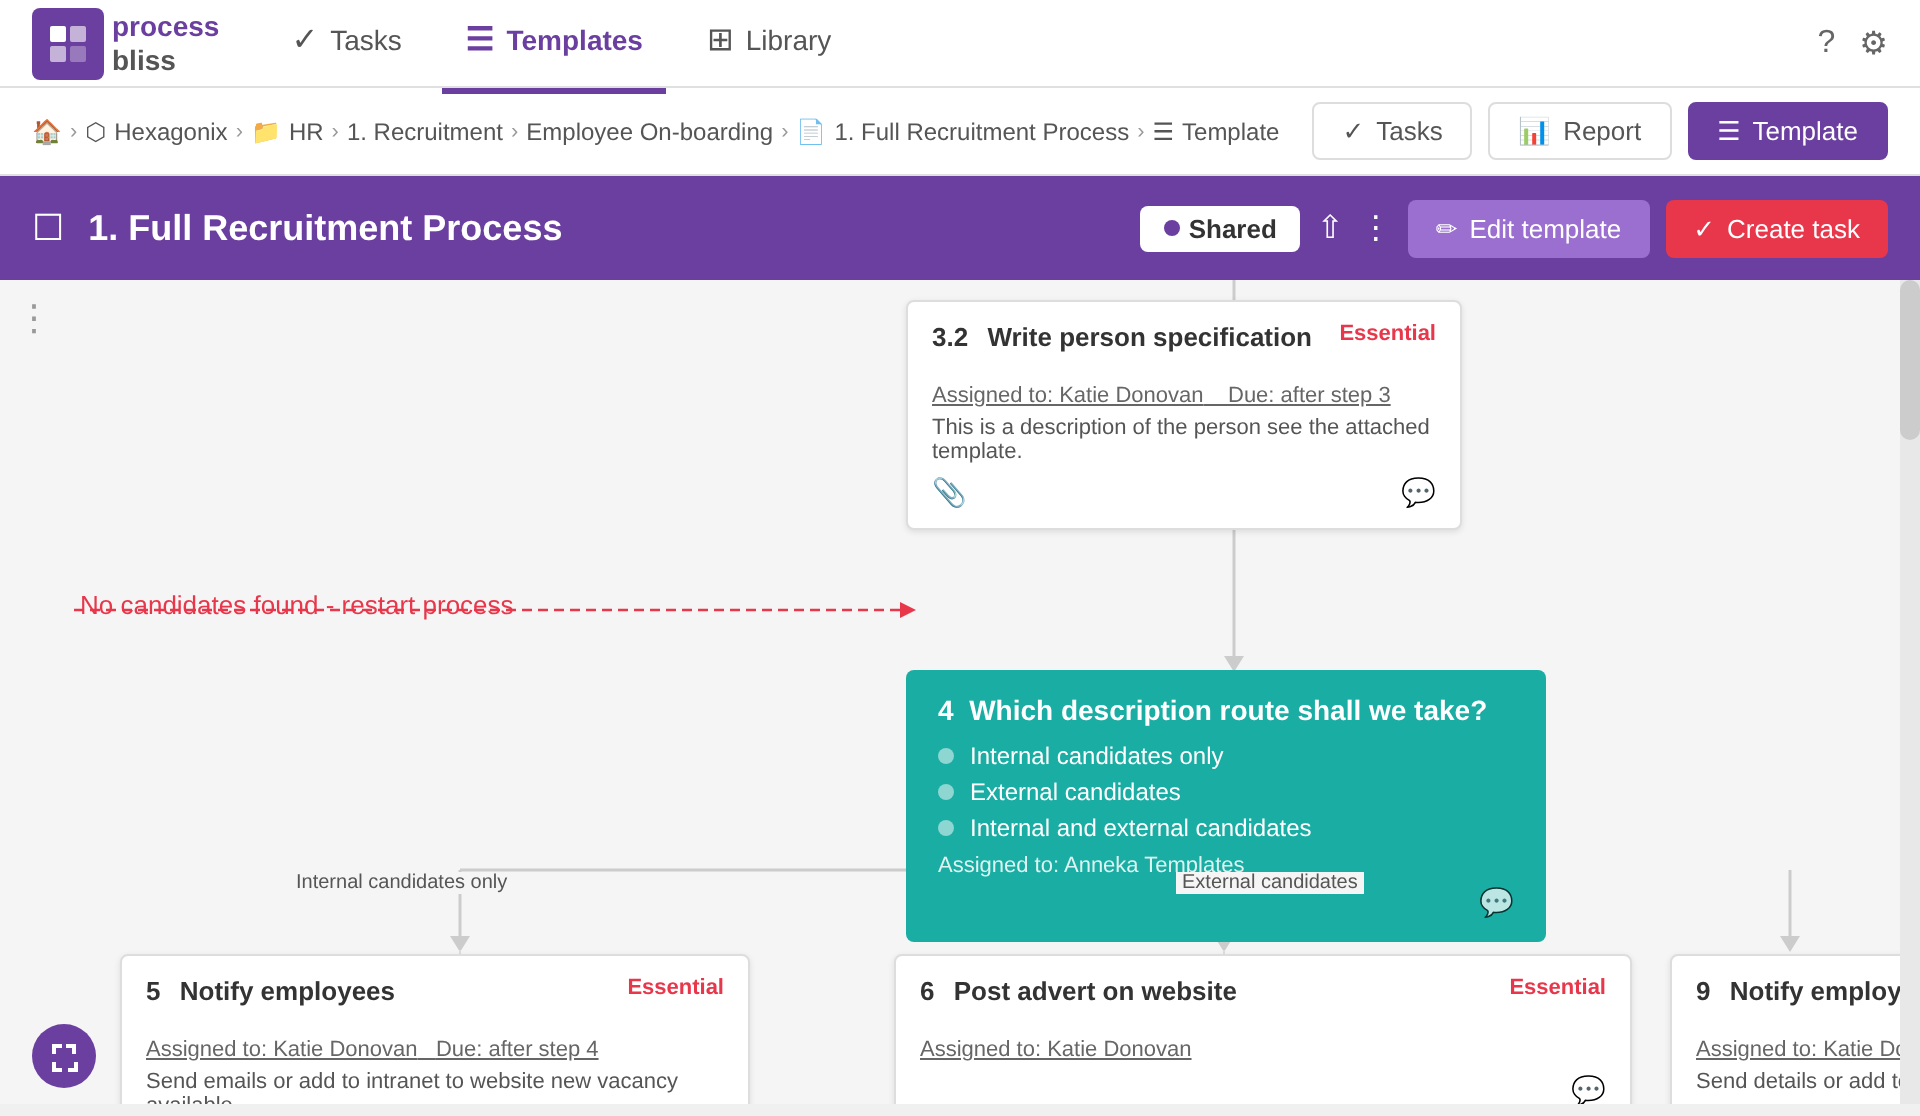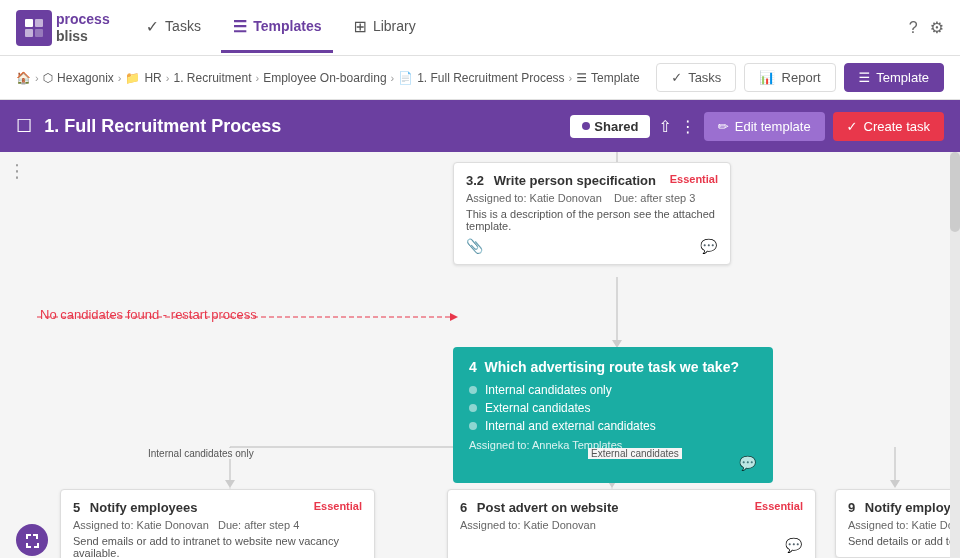--- a/index.html
+++ b/index.html
@@ -1,20 +1,20 @@
 <!DOCTYPE html>
 <html><head>
   <meta charset="utf-8">
   <style>
     * { box-sizing: border-box; margin: 0; padding: 0; }
     body { font-family: -apple-system, BlinkMacSystemFont, 'Segoe UI', sans-serif; font-size: 13px; background: #f0f0f0; width: 960px; height: 558px; overflow: hidden; }
 
     
     .top-nav {
-      display: flex; align-items: center; background: #fff; height: 56px;
+      display: flex; align-items: center; background: #fff; height: 44px;
       border-bottom: 1px solid #e0e0e0; padding: 0 16px; gap: 8px;
     }
     .logo { display: flex; align-items: center; gap: 4px; margin-right: 16px; }
     .logo-icon { width: 36px; height: 36px; background: #6B3FA0; border-radius: 4px; display: flex; align-items: center; justify-content: center; }
     .logo-text { font-weight: 700; font-size: 14px; color: #333; line-height: 1.2; }
     .logo-text span { color: #6B3FA0; display: block; }
     .nav-item { display: flex; align-items: center; gap: 6px; padding: 0 12px; height: 50px; cursor: pointer; font-size: 14px; color: #555; text-decoration: none; border-bottom: 3px solid transparent; }
     .nav-item.active { color: #6B3FA0; border-bottom: 3px solid #6B3FA0; font-weight: 600; }
     .nav-icon { font-size: 16px; }
     .nav-right { margin-left: auto; display: flex; gap: 12px; align-items: center; }
@@ -64,21 +64,21 @@
 
     
     .step-card {
       background: #fff; border: 1px solid #ddd; border-radius: 4px;
       position: absolute; padding: 10px 12px; box-shadow: 0 1px 3px rgba(0,0,0,0.1);
     }
     .step-card .step-header { display: flex; justify-content: space-between; align-items: flex-start; }
     .step-num { font-weight: 600; font-size: 13px; color: #333; }
     .step-title { font-size: 13px; font-weight: 600; color: #333; }
     .essential-label { color: #E8374B; font-size: 11px; font-weight: 600; white-space: nowrap; }
-    .step-assigned { font-size: 11px; color: #666; margin-top: 4px; }
+    .step-assigned { font-size: 11px; color: #666; margin-top: 16px; text-decoration: underline; }
     .step-desc { font-size: 11px; color: #555; margin-top: 4px; }
     .step-footer { display: flex; justify-content: space-between; align-items: center; margin-top: 6px; }
     .comment-icon { color: #aaa; font-size: 14px; }
     .attachment-icon { color: #aaa; font-size: 14px; }
 
     
     .decision-card {
       background: #1AADA3; border-radius: 4px; position: absolute;
       padding: 12px 16px; color: #fff;
     }
@@ -272,21 +272,21 @@
     <div class="step-desc">This is a description of the person see the attached template.</div>
     <div class="step-footer">
       <span class="attachment-icon">📎</span>
       <span class="comment-icon">💬</span>
     </div>
   </div>
 
   <div class="decision-card" style="left:453px; top:195px; width:320px;">
     <div class="decision-title">
       <span>4</span>&nbsp;
-      <span>Which advertising route task we take?</span>
+      <span>Which description route shall we take?</span>
     </div>
     <div class="decision-option">
       <div class="decision-dot"></div>
       <span>Internal candidates only</span>
     </div>
     <div class="decision-option">
       <div class="decision-dot"></div>
       <span>External candidates</span>
     </div>
     <div class="decision-option">

